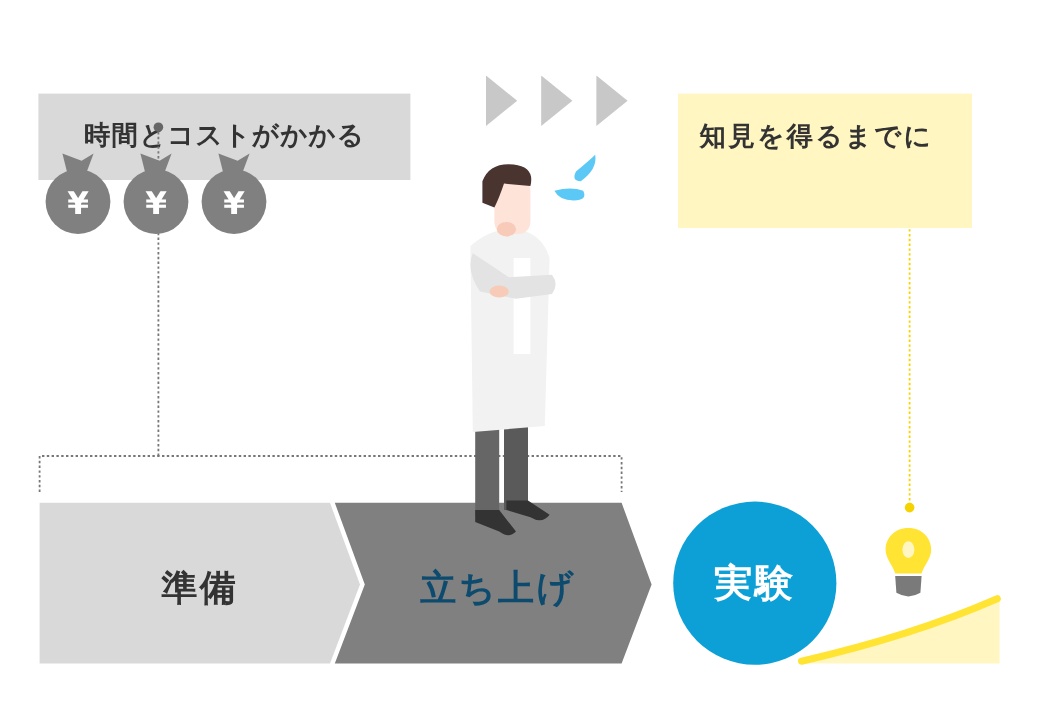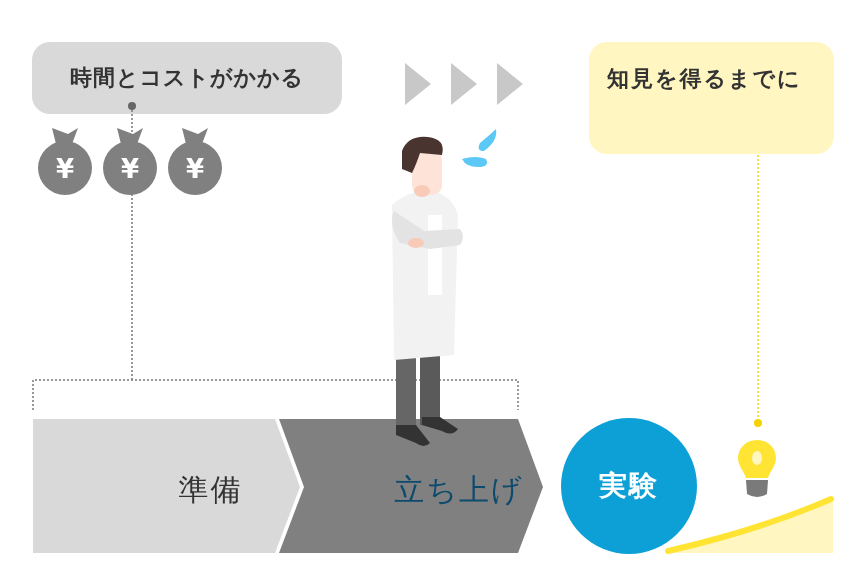--- a/index.html
+++ b/index.html
@@ -1,27 +1,27 @@
 <!DOCTYPE html>
 <html><head>
 <meta charset="utf-8">
 <style>
   html, body { margin: 0; padding: 0; background: #ffffff; }
   body { width: 864px; height: 584px; position: relative; overflow: hidden;
          font-family: "DejaVu Sans", "Liberation Sans", sans-serif; }
   .abs { position: absolute; }
-  .label-box { position: absolute; border-radius: 18px; color: #333333; font-weight: bold; }
+  .label-box { position: absolute; border-radius: 0; color: #333333; font-weight: bold; margin-top: 36px; }
   .cost-box { left: 32px; top: 42px; width: 310px; height: 72px; background: #d9d9d9;
               font-size: 22px; line-height: 72px; text-align: center; letter-spacing: 1px; }
-  .insight-box { left: 589px; top: 42px; width: 245px; height: 112px; background: #fff6c2;
+  .insight-box { left: 565px; top: 42px; width: 245px; height: 112px; background: #fff6c2;
                  font-size: 22px; line-height: 38px; padding: 18px 0 0 18px; box-sizing: border-box; letter-spacing: 2px; }
   .insight-box span { display: block; }
-  .stage-text { position: absolute; font-weight: normal; font-size: 30px; text-align: center; letter-spacing: 2px; padding-left: 44px; }
+  .stage-text { position: absolute; font-weight: bold; font-size: 30px; text-align: center; letter-spacing: 2px; }
   .circle { position: absolute; left: 561px; top: 418px; width: 136px; height: 136px; border-radius: 50%;
-            background: #0ca0d6; color: #fff; font-weight: bold; font-size: 28px; line-height: 136px; text-align: center; letter-spacing: 2px; }
+            background: #0ca0d6; color: #fff; font-weight: bold; font-size: 32px; line-height: 136px; text-align: center; letter-spacing: 2px; }
 </style>
 </head>
 <body>
 
 <div class="label-box cost-box">時間とコストがかかる</div>
 
 <svg class="abs" style="left:0;top:0" width="864" height="584">
   <circle cx="132" cy="106" r="4" fill="#666"></circle>
   <line x1="132" y1="110" x2="132" y2="380" stroke="#777" stroke-width="1.5" stroke-dasharray="2,2"></line>
 

